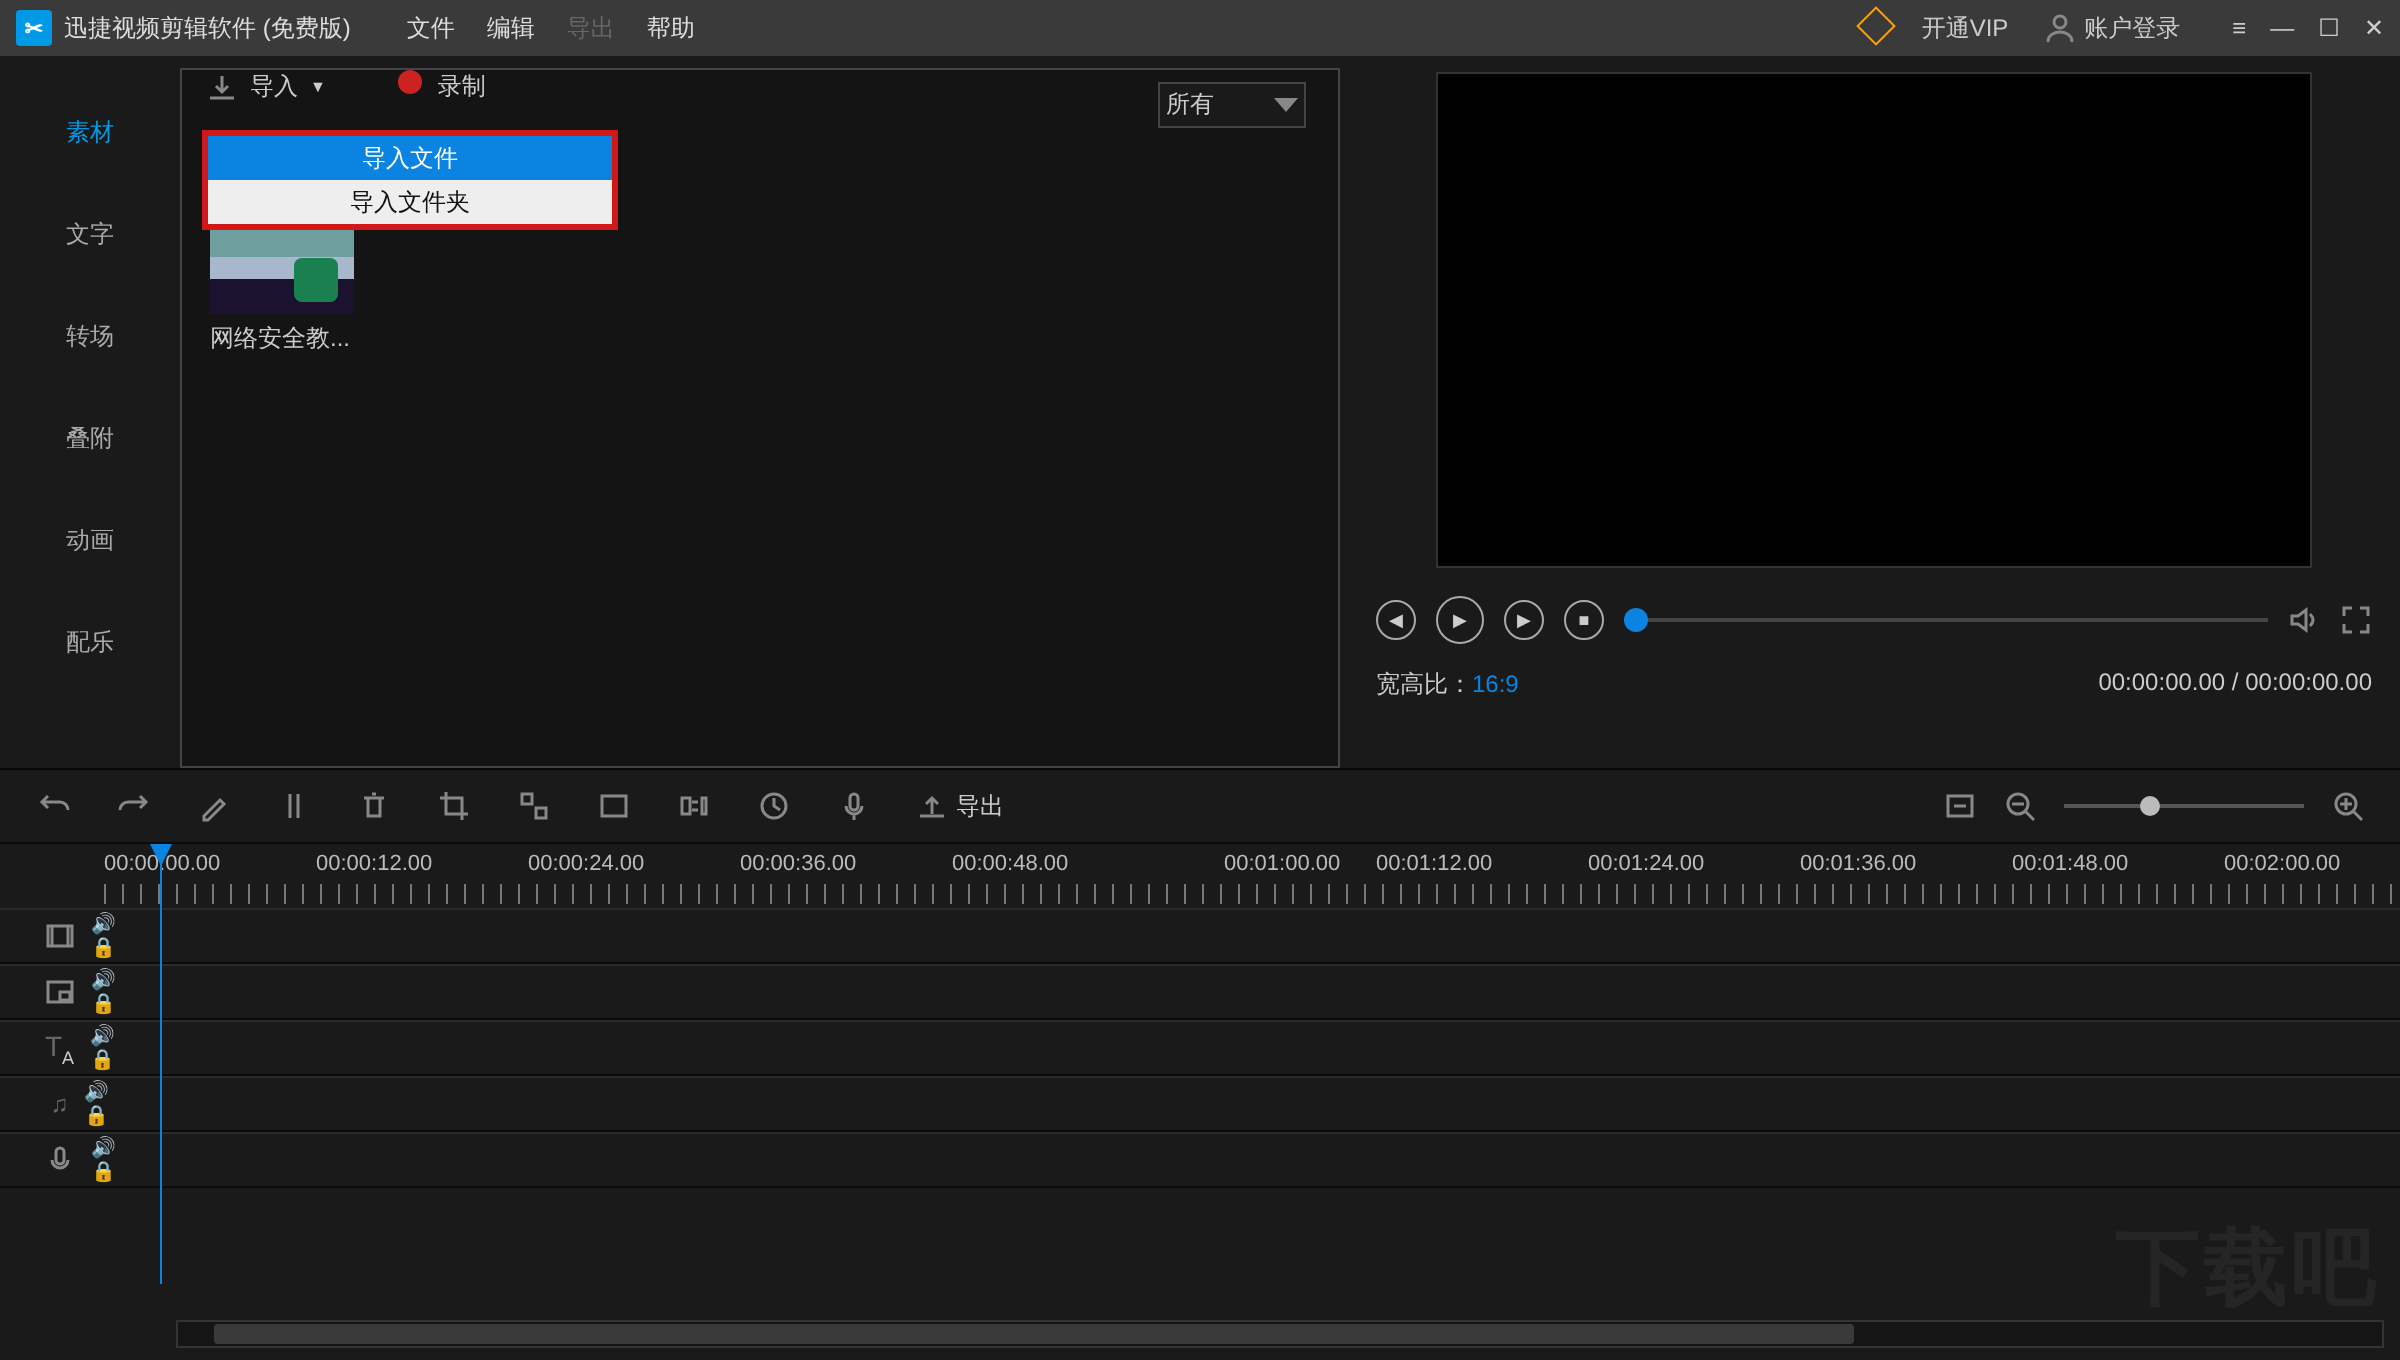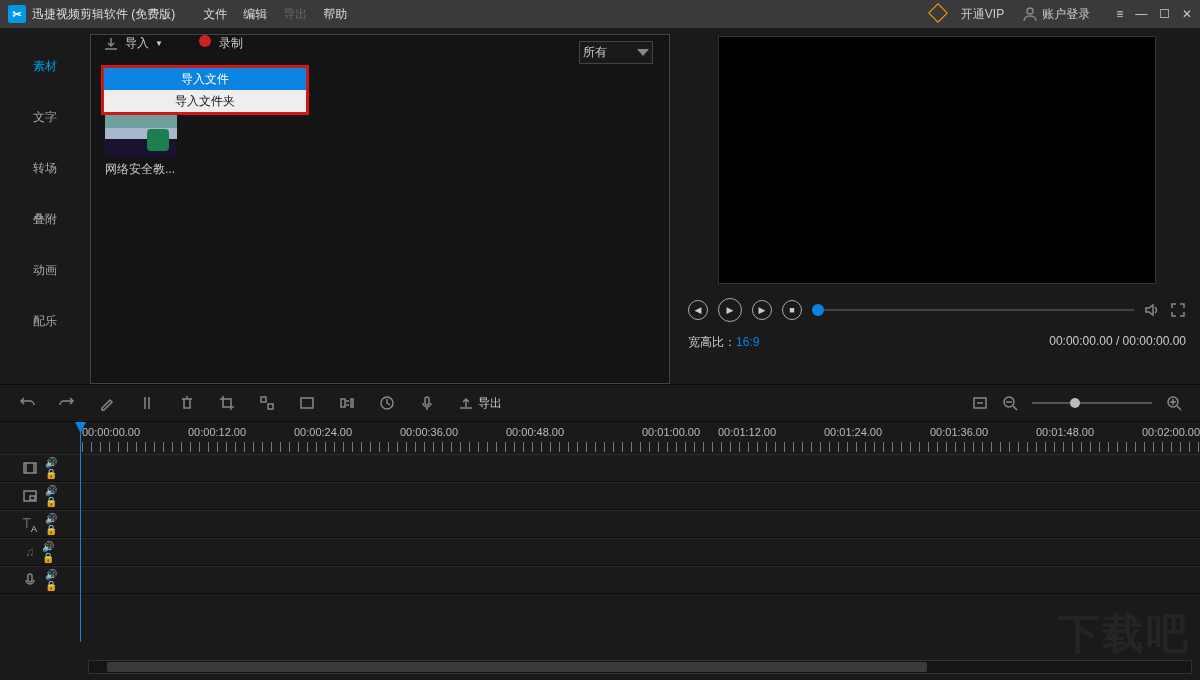--- a/index.html
+++ b/index.html
@@ -45,21 +45,21 @@
 .info-row{display:flex;justify-content:space-between;margin-top:12px;padding:0 4px}
 .ratio-val{color:#0a84e0}
 
 .tool-row{height:38px;background:#1a1a1a;display:flex;align-items:center;padding:0 18px;gap:22px;border-top:1px solid #0a0a0a;border-bottom:1px solid #0a0a0a}
 .tool-ico{width:18px;height:18px;display:flex;align-items:center;justify-content:center;color:#888;cursor:pointer}
 .tool-right{margin-left:auto;display:flex;align-items:center;gap:14px}
 .zoom-line{width:120px;height:2px;background:#555;position:relative}
 .zoom-dot{position:absolute;left:38px;top:-4px;width:10px;height:10px;border-radius:50%;background:#bbb}
 
 .timeline{position:relative;height:258px;background:#1a1a1a}
-.ruler{position:relative;height:32px;margin-left:82px}
+.ruler{position:relative;height:32px;margin-left:52px}
 .ruler-label{position:absolute;top:4px;color:#bbb;font-size:11px}
 .ruler-ticks{position:absolute;top:20px;left:0;right:0;height:10px;background:repeating-linear-gradient(90deg,#777 0 1px,transparent 1px 9px)}
 .playhead{position:absolute;left:80px;top:0;width:1px;height:220px;background:#0a84e0}
 .playhead::before{content:"";position:absolute;top:0;left:-5px;width:11px;height:11px;background:#0a84e0;clip-path:polygon(0 0,100% 0,50% 100%)}
 .track{height:28px;border-top:1px solid #2a2a2a;border-bottom:1px solid #0c0c0c;display:flex;align-items:center}
 .track-head{width:80px;height:100%;display:flex;align-items:center;justify-content:center;gap:8px;color:#666}
 .track-icons{display:flex;flex-direction:column;gap:1px;font-size:10px;color:#555}
 .hscroll{position:absolute;bottom:6px;left:88px;right:8px;height:14px;background:#151515;border:1px solid #333}
 .hscroll-thumb{position:absolute;left:18px;top:1px;height:10px;width:820px;background:#3a3a3a;border-radius:2px}
 .watermark{position:absolute;right:10px;bottom:18px;font-size:42px;color:rgba(255,255,255,0.05);font-weight:bold;letter-spacing:2px}

